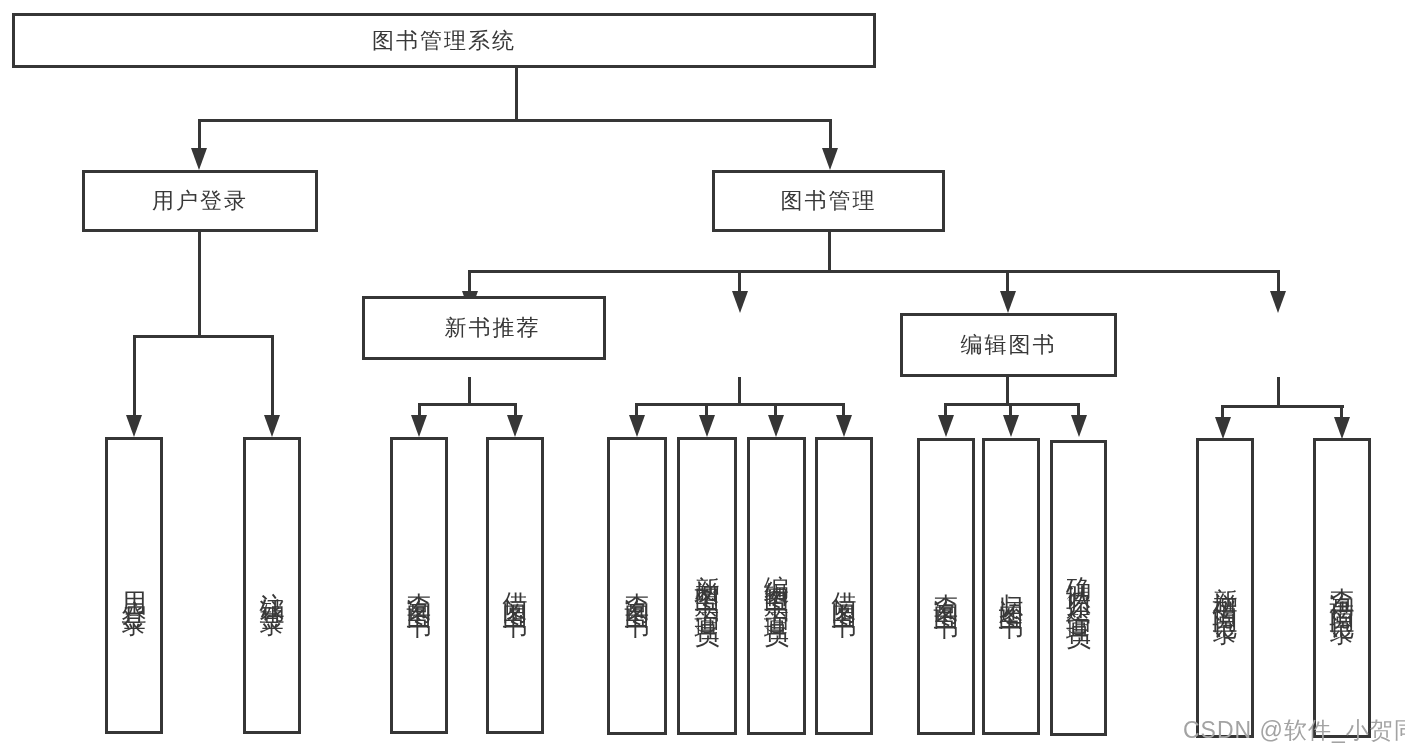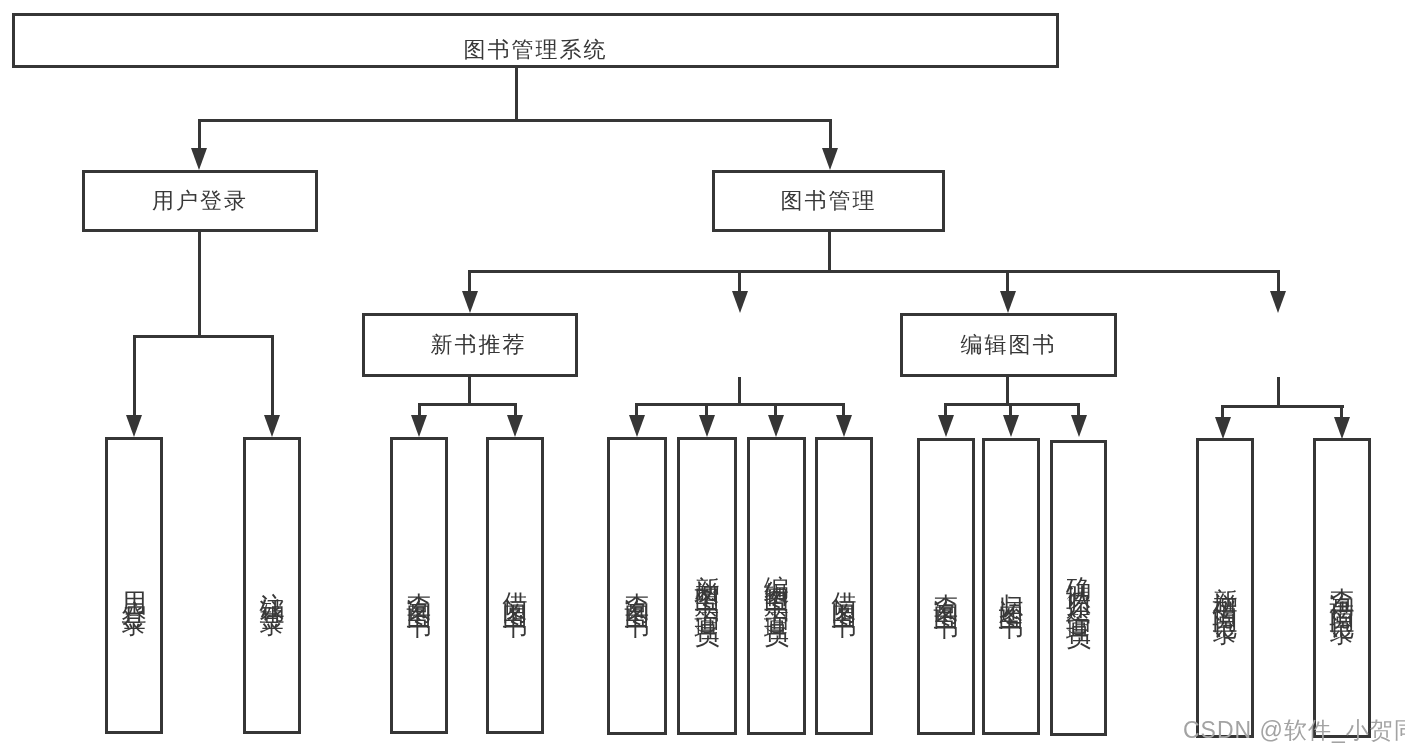--- a/index.html
+++ b/index.html
@@ -32,21 +32,21 @@
   .watermark {
     position:absolute; left:1183px; top:715px; z-index:10;
     font-size:23px; color:#a3a3a3; letter-spacing:1px; white-space:nowrap;
   }
 </style>
 </head>
 <body>
 
 <div id="canvas">
 
-  <div class="box" style="left:12px; top:13px; width:1047px; height:55px;align-items:flex-end;">
+  <div class="box" style="left:12px; top:13px; width:864px; height:55px;">
     <span>图书管理系统</span>
   </div>
 
   <div class="line" style="left:515px; top:68px;  width:3px; height:54px;"></div>
   <div class="line" style="left:198px; top:119px; width:634px; height:3px;"></div>
   <div class="line" style="left:198px; top:119px; width:3px; height:31px;"></div>
   <div class="arrow" style="left:191px; top:148px;"></div>
   <div class="line" style="left:829px; top:119px; width:3px; height:31px;"></div>
   <div class="arrow" style="left:822px; top:148px;"></div>
 
@@ -68,21 +68,21 @@
   <div class="line" style="left:468px;  top:270px; width:812px; height:3px;"></div>
   <div class="line" style="left:468px;  top:270px; width:3px; height:23px;"></div>
   <div class="arrow" style="left:462px;  top:291px;"></div>
   <div class="line" style="left:738px;  top:270px; width:3px; height:23px;"></div>
   <div class="arrow" style="left:732px;  top:291px;"></div>
   <div class="line" style="left:1006px; top:270px; width:3px; height:23px;"></div>
   <div class="arrow" style="left:1000px; top:291px;"></div>
   <div class="line" style="left:1277px; top:270px; width:3px; height:23px;"></div>
   <div class="arrow" style="left:1270px; top:291px;"></div>
 
-  <div class="box" style="left:362px; top:313px; width:216px; height:64px;padding-left:17px;">
+  <div class="box" style="left:362px; top:296px; width:244px; height:64px;padding-left:17px;">
     <span>新书推荐</span>
   </div>
   <div class="box" style="left:900px; top:313px; width:217px; height:64px;">
     <span>编辑图书</span>
   </div>
 
   <div class="line" style="left:468px; top:377px; width:3px; height:29px;"></div>
   <div class="line" style="left:418px; top:403px; width:99px; height:3px;"></div>
   <div class="line" style="left:418px; top:403px; width:3px; height:14px;"></div>
   <div class="arrow" style="left:411px; top:415px;"></div>

